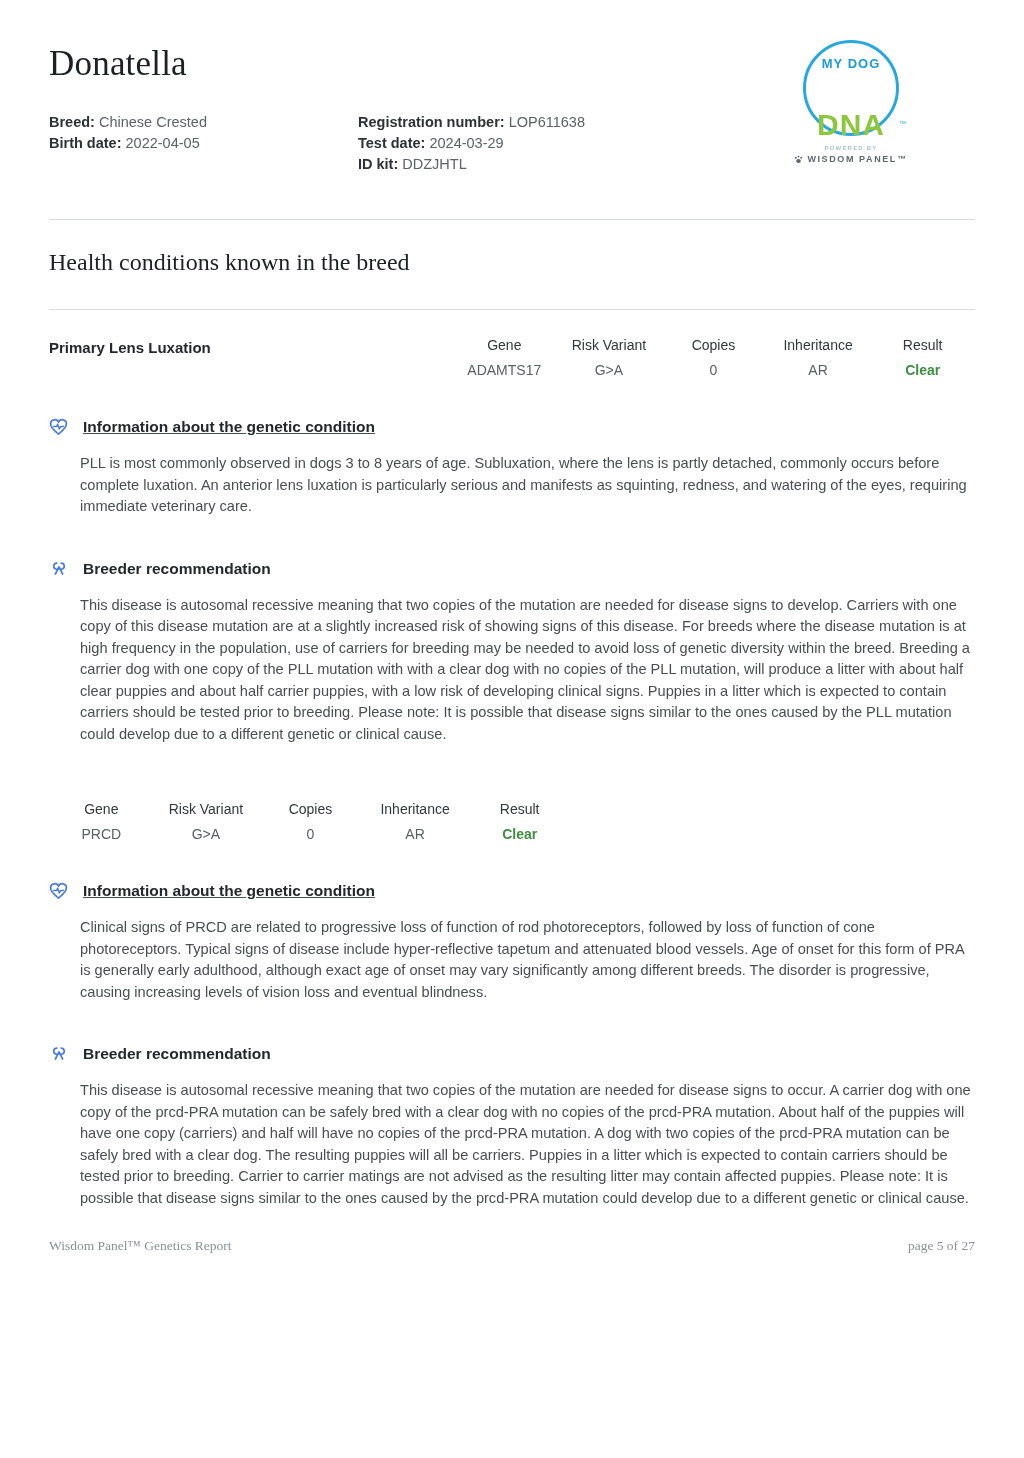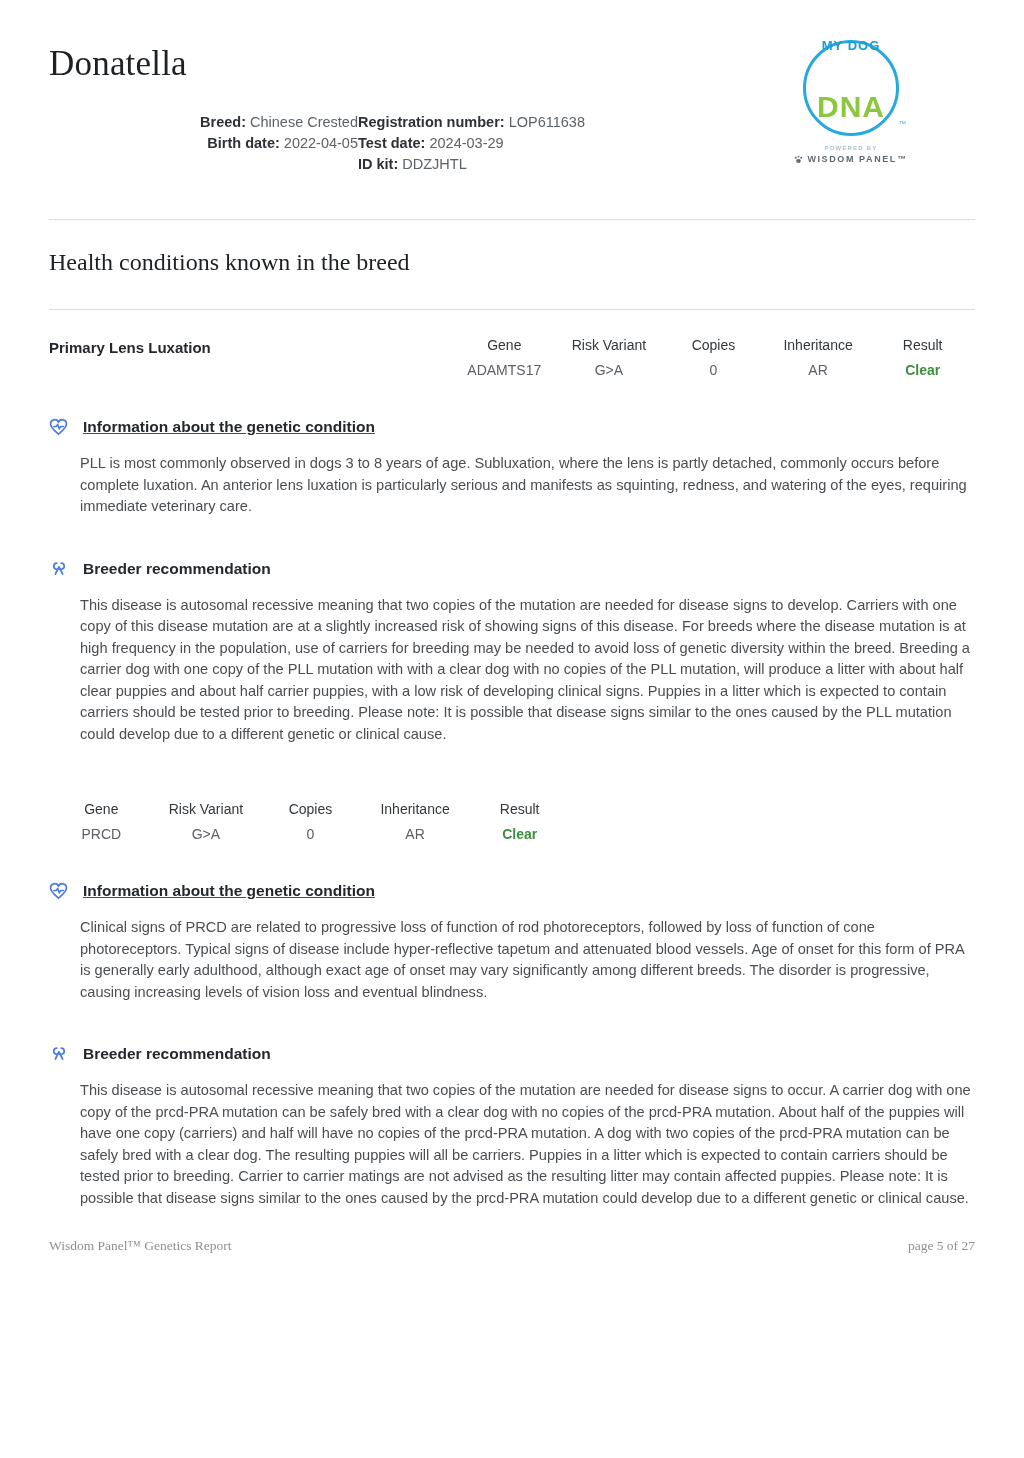--- a/index.html
+++ b/index.html
@@ -11,29 +11,29 @@
   }
   .content { padding:0 49px; }
 
   
   .report-header { position:relative; padding-top:44px; }
   .pet-name {
     font-family:"Liberation Serif", serif; font-weight:400;
     font-size:35px; color:#1d2124; letter-spacing:.2px;
   }
   .meta { display:flex; margin-top:28px; font-size:14.5px; line-height:21px; }
-  .meta-col-1 { width:309px;text-align:right; }
+  .meta-col-1 { width:309px; }
   .meta-label { font-weight:bold; color:#2e3236; }
   .meta-value { color:#5d6267; }
 
   .logo-block { position:absolute; top:40px; right:64px; width:120px; text-align:center; }
   .logo-circle {
     position:relative; width:96px; height:96px; margin:0 auto;
     border:3px solid #29a8df; border-radius:50%;
-    display:flex; flex-direction:column; align-items:center; justify-content:flex-end;gap:12px;
+    display:flex; flex-direction:column; align-items:center; justify-content:flex-start;gap:12px;
   }
   .logo-helix { display:block; margin:0 auto; }
   .logo-mydog { font-size:13px; font-weight:bold; color:#1b9cd8; letter-spacing:1px; margin-top:1px; }
   .logo-dna  { font-size:30px; font-weight:bold; color:#8dc63f; line-height:28px; letter-spacing:1px;margin-top:28px; }
   .logo-tm { position:absolute; right:-10px; bottom:6px; font-size:7px; color:#29a8df; }
   .powered-by { margin-top:9px; font-size:6px; letter-spacing:1.2px; color:#a9c2ce; font-weight:bold; }
   .brand-line { margin-top:3px; font-size:9px; letter-spacing:1.6px; color:#5c6871; font-weight:bold;
                 display:flex; align-items:center; justify-content:center; gap:4px; }
 
   .divider { border:0; border-top:1px solid #dadde0; }

